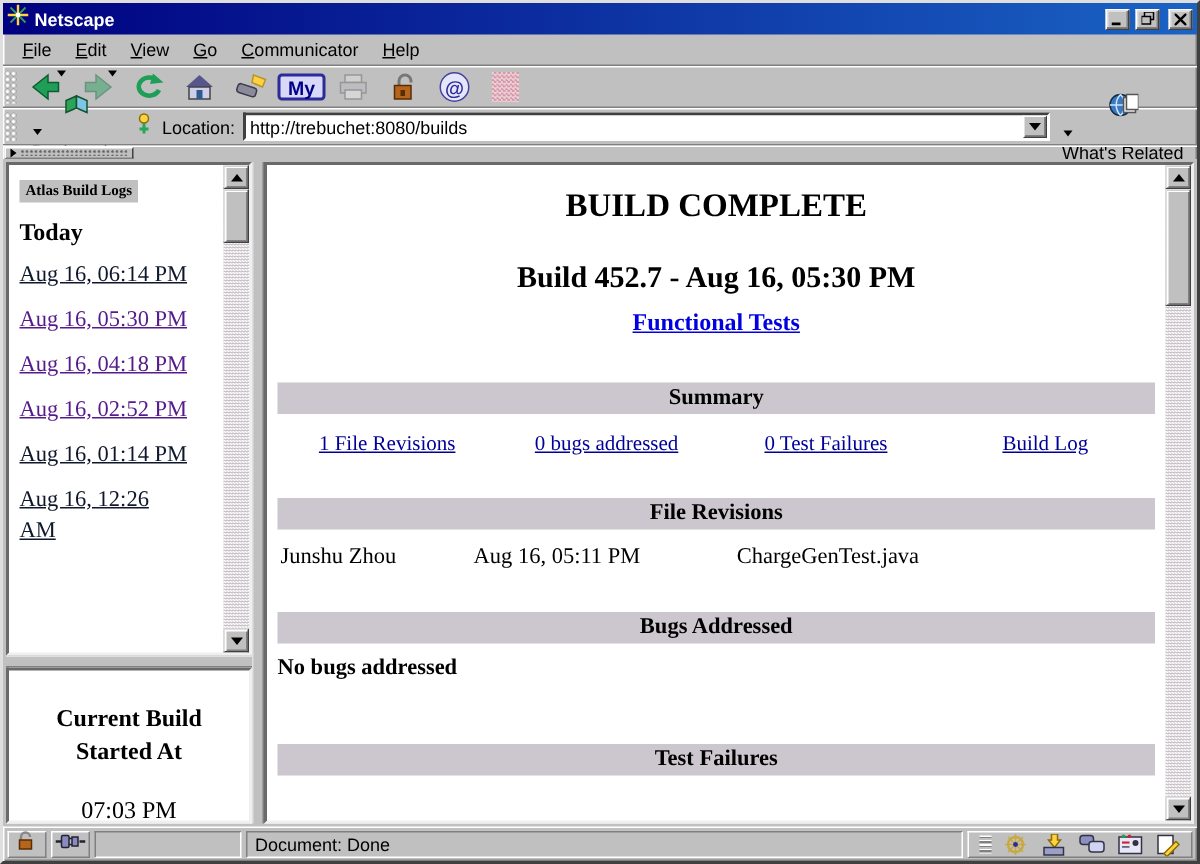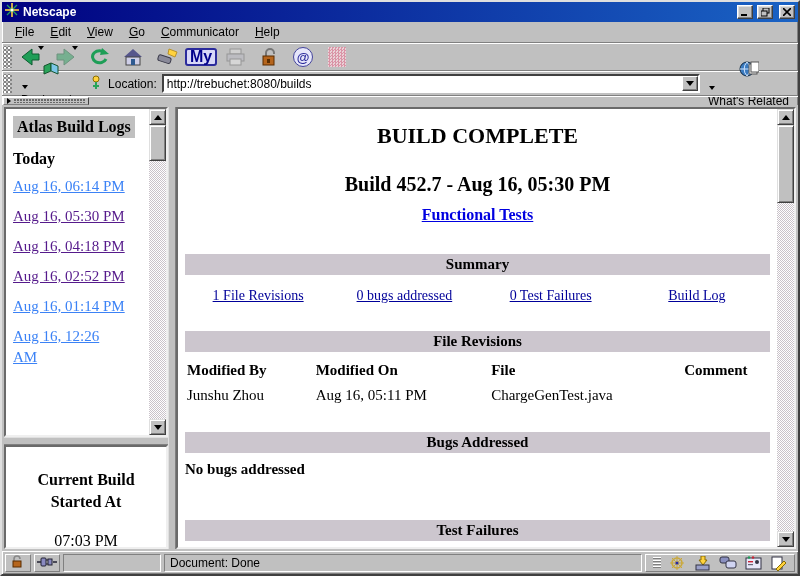--- a/index.html
+++ b/index.html
@@ -34,21 +34,21 @@
                  gap:5px; padding-right:6px; }
   .grippy { width:9px; align-self:stretch; margin:2px 1px;
             background-image:radial-gradient(circle at 2px 2px, #fff 1px, #808080 1.6px, rgba(0,0,0,0) 1.8px);
             background-size:4px 4px; }
   .tb-btn { width:32px; height:26px; background:none; border:none; padding:0;
             display:flex; align-items:center; justify-content:center; position:relative; }
   .caret { width:0; height:0; border-left:3px solid transparent; border-right:3px solid transparent;
            border-top:4px solid #000; position:absolute; top:2px; right:3px; }
   .dim { opacity:.45; }
   .my-badge { width:44px; height:18px; background:#d8d8f8; border:2px solid #2b2b9c; border-radius:3px;
-              color:#00008b; font-size:16px; font-weight:bold; display:flex; align-items:center; justify-content:center; }
+              color:#00008b; font-size:13px; font-weight:bold; display:flex; align-items:center; justify-content:center; }
   .shop-badge { width:20px; height:20px; background:#e6e6fa; border:1px solid #44449c; border-radius:50%;
                 color:#2b2b9c; font-size:13px; font-weight:bold; display:flex; align-items:center; justify-content:center; }
   .stop-badge { width:18px; height:20px;
                 background:repeating-conic-gradient(#e089a0 0% 25%, #f3d6dd 0% 50%) 0 0/3px 3px; opacity:.8; }
   .flat-label { font-size:12px; color:#000; }
   .bookmarks-btn, .whatsrelated-btn { display:flex; align-items:center; gap:4px; background:none; border:none;
                                       padding:1px 3px; position:relative;flex-direction:column; }
   .mini-caret { width:0;height:0;border-left:3px solid transparent;border-right:3px solid transparent;
                 border-top:4px solid #000; margin-left:1px; align-self:flex-start; margin-top:2px; }
   .url-box { flex:1; height:19px; background:#fff; border:2px solid; border-color:#404040 #fff #fff #404040;
@@ -78,24 +78,24 @@
   .frames { flex:1; display:flex; padding:2px; background:#c0c0c0; min-height:0; }
   .left-col { width:164px; flex:0 0 164px; display:flex; flex-direction:column; min-height:0; }
   .v-divider { width:8px; flex:0 0 8px; background:#c0c0c0;
                border-left:1px solid #dfdfdf; border-right:1px solid #808080; }
   .h-divider { height:8px; flex:0 0 8px; background:#c0c0c0;
                border-top:1px solid #dfdfdf; border-bottom:1px solid #808080; }
   .frame { background:#fff; border:2px solid; border-color:#6a6a6a #efefef #efefef #6a6a6a; overflow:hidden; }
 
   .sidebar-frame { flex:1; display:flex; min-height:0; }
   .sidebar-content { flex:1; padding:7px 2px 0 7px; font-family:"Liberation Serif", serif; overflow:hidden; }
-  .sidebar-title { display:inline-block; background:#c0c0c0; font-weight:bold; font-size:16px; padding:2px 4px; }
+  .sidebar-title { display:inline-block; background:#c0c0c0; font-weight:bold; font-size:10px; padding:2px 4px; }
   .sidebar-section { font-weight:bold; font-size:16px; margin:12px 0 8px 0; }
   .sidebar-link { display:block; width:112px; font-size:15px; line-height:1.4; margin-bottom:9px;
-                  color:#3b82f6; text-decoration:underline; }
+                  color:#0f172a; text-decoration:underline; }
   .sidebar-link.visited { color:#551a8b; }
 
   .scrollbar { width:17px; flex:0 0 17px; display:flex; flex-direction:column;
                background:repeating-conic-gradient(#fff 0% 25%, #cac3ca 0% 50%) 0 0/2px 2px; }
   .sb-btn { height:16px; flex:0 0 16px; width:17px; background:#c0c0c0; border:1px solid;
             border-color:#dfdfdf #404040 #404040 #dfdfdf;
             box-shadow:inset 1px 1px 0 #fff, inset -1px -1px 0 #808080;
             display:flex; align-items:center; justify-content:center; padding:0; }
   .sb-thumb { width:17px; background:#c0c0c0; border:1px solid;
               border-color:#dfdfdf #404040 #404040 #dfdfdf;
@@ -342,26 +342,20 @@
 
         <div class="section-bar bar-revisions">File Revisions</div>
         <table class="rev-table">
           <colgroup>
               <col style="width:22%">
               <col style="width:30%">
               <col style="width:33%">
               <col style="width:15%">
             </colgroup>
           <tbody>
-              <tr>
-            <th>Modified By</th>
-            <th>Modified On</th>
-            <th>File</th>
-            <th>Comment</th>
-          </tr>
           <tr>
             <td>Junshu Zhou</td>
             <td>Aug 16, 05:11 PM</td>
             <td>ChargeGenTest.java</td>
             <td></td>
           </tr>
         </tbody>
           </table>
 
         <div class="section-bar bar-bugs">Bugs Addressed</div>

